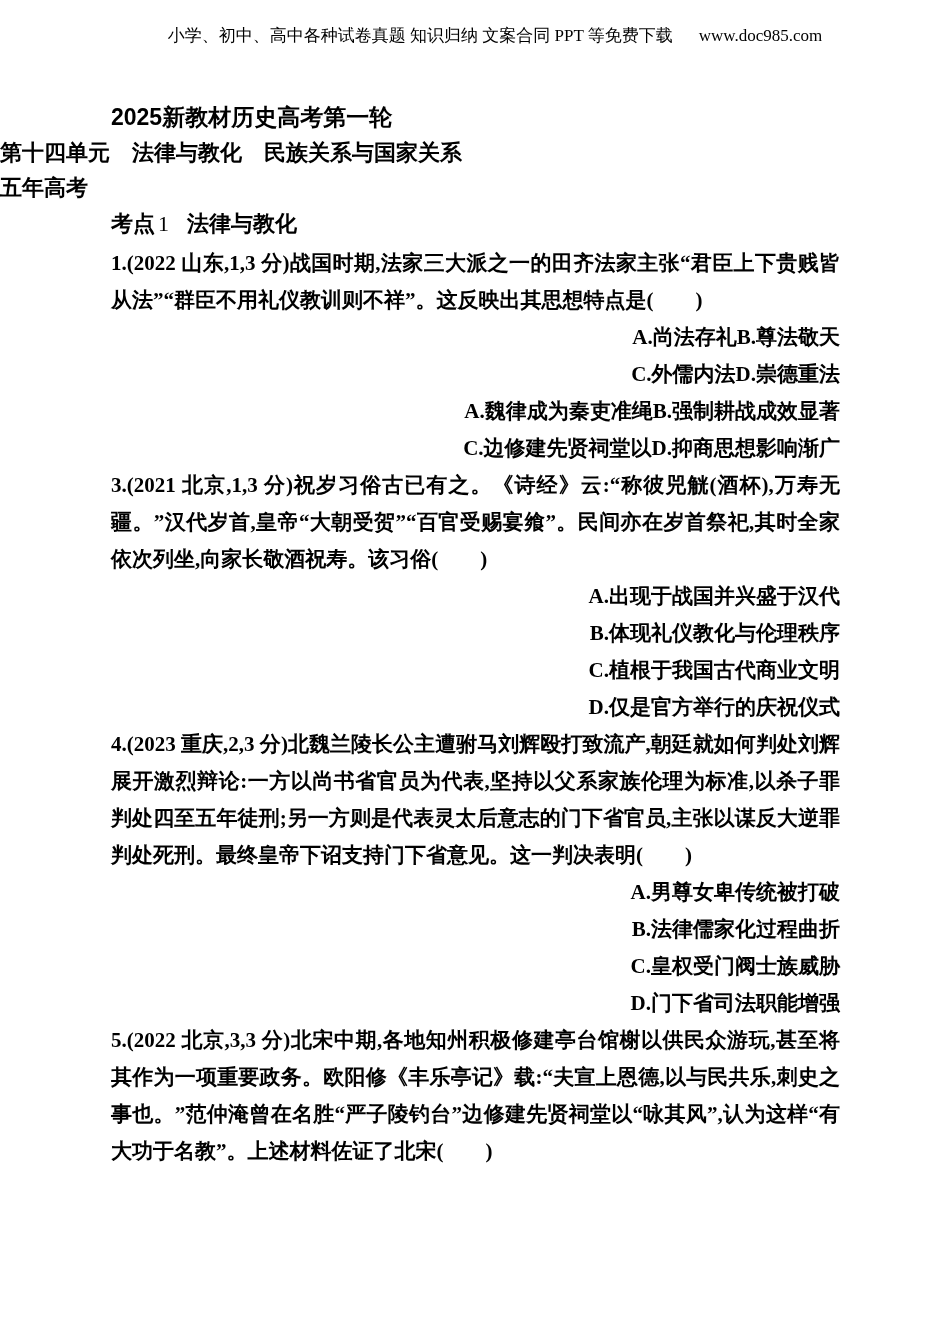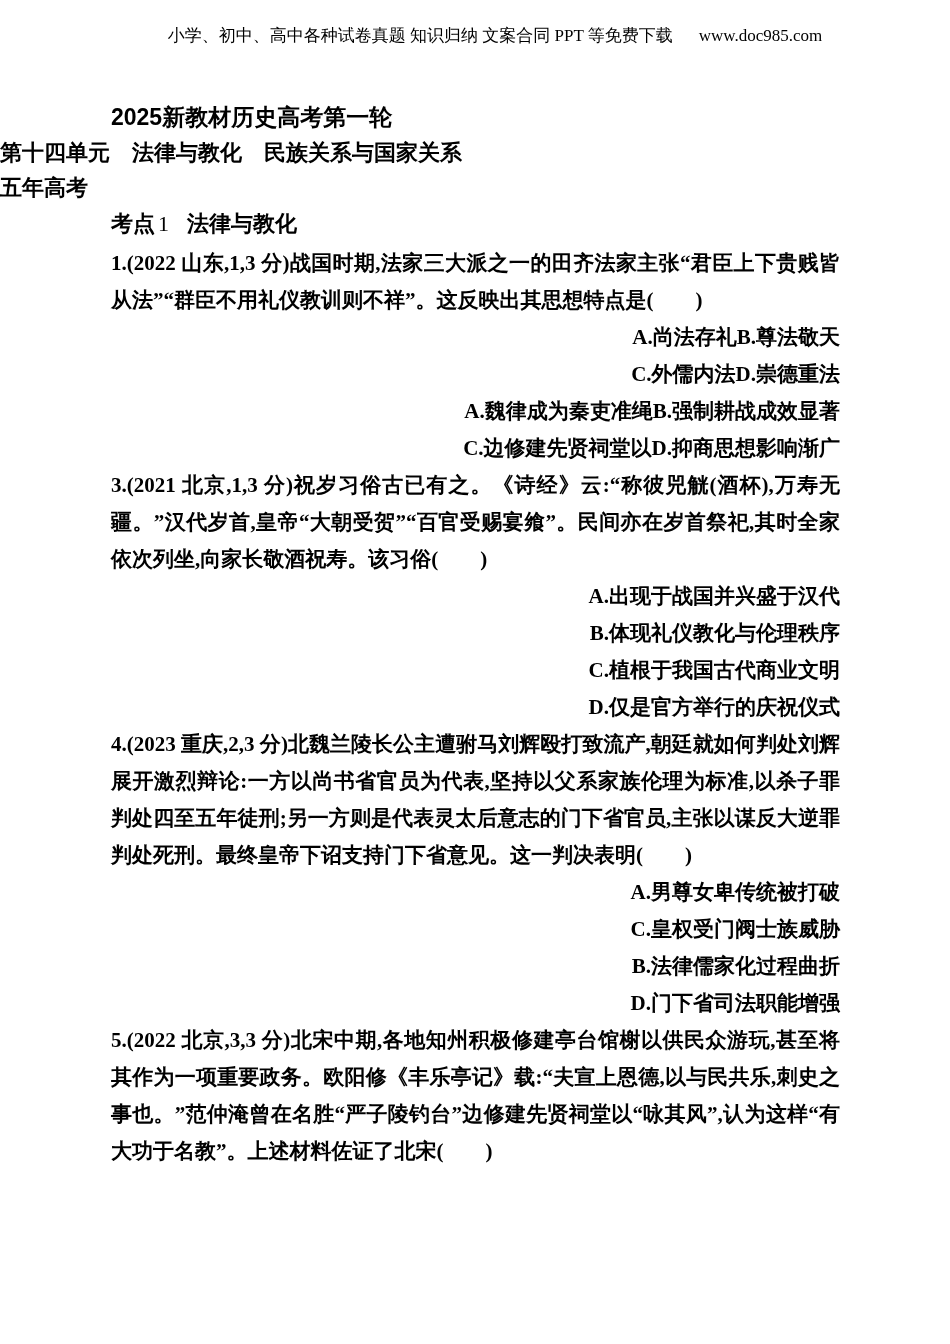--- a/index.html
+++ b/index.html
@@ -138,22 +138,22 @@
       <p class="stem">3.(2021 北京,1,3 分)祝岁习俗古已有之。《诗经》云:“称彼兕觥(酒杯),万寿无疆。”汉代岁首,皇帝“大朝受贺”“百官受赐宴飨”。民间亦在岁首祭祀,其时全家依次列坐,向家长敬酒祝寿。该习俗(　　)</p>
       <div class="opts"><span class="opt">A.出现于战国并兴盛于汉代</span></div>
       <div class="opts"><span class="opt">B.体现礼仪教化与伦理秩序</span></div>
       <div class="opts"><span class="opt">C.植根于我国古代商业文明</span></div>
       <div class="opts"><span class="opt">D.仅是官方举行的庆祝仪式</span></div>
     </section>
 
     <section class="question">
       <p class="stem">4.(2023 重庆,2,3 分)北魏兰陵长公主遭驸马刘辉殴打致流产,朝廷就如何判处刘辉展开激烈辩论:一方以尚书省官员为代表,坚持以父系家族伦理为标准,以杀子罪判处四至五年徒刑;另一方则是代表灵太后意志的门下省官员,主张以谋反大逆罪判处死刑。最终皇帝下诏支持门下省意见。这一判决表明(　　)</p>
       <div class="opts"><span class="opt">A.男尊女卑传统被打破</span></div>
+      <div class="opts"><span class="opt">B.法律儒家化过程曲折</span></div>
       <div class="opts"><span class="opt">C.皇权受门阀士族威胁</span></div>
-      <div class="opts"><span class="opt">B.法律儒家化过程曲折</span></div>
       <div class="opts"><span class="opt">D.门下省司法职能增强</span></div>
     </section>
 
     <section class="question">
       <p class="stem">5.(2022 北京,3,3 分)北宋中期,各地知州积极修建亭台馆榭以供民众游玩,甚至将其作为一项重要政务。欧阳修《丰乐亭记》载:“夫宣上恩德,以与民共乐,刺史之事也。”范仲淹曾在名胜“严子陵钓台”边修建先贤祠堂以“咏其风”,认为这样“有大功于名教”。上述材料佐证了北宋(　　)</p>
     </section>
 
   </div>
 </div>
 

